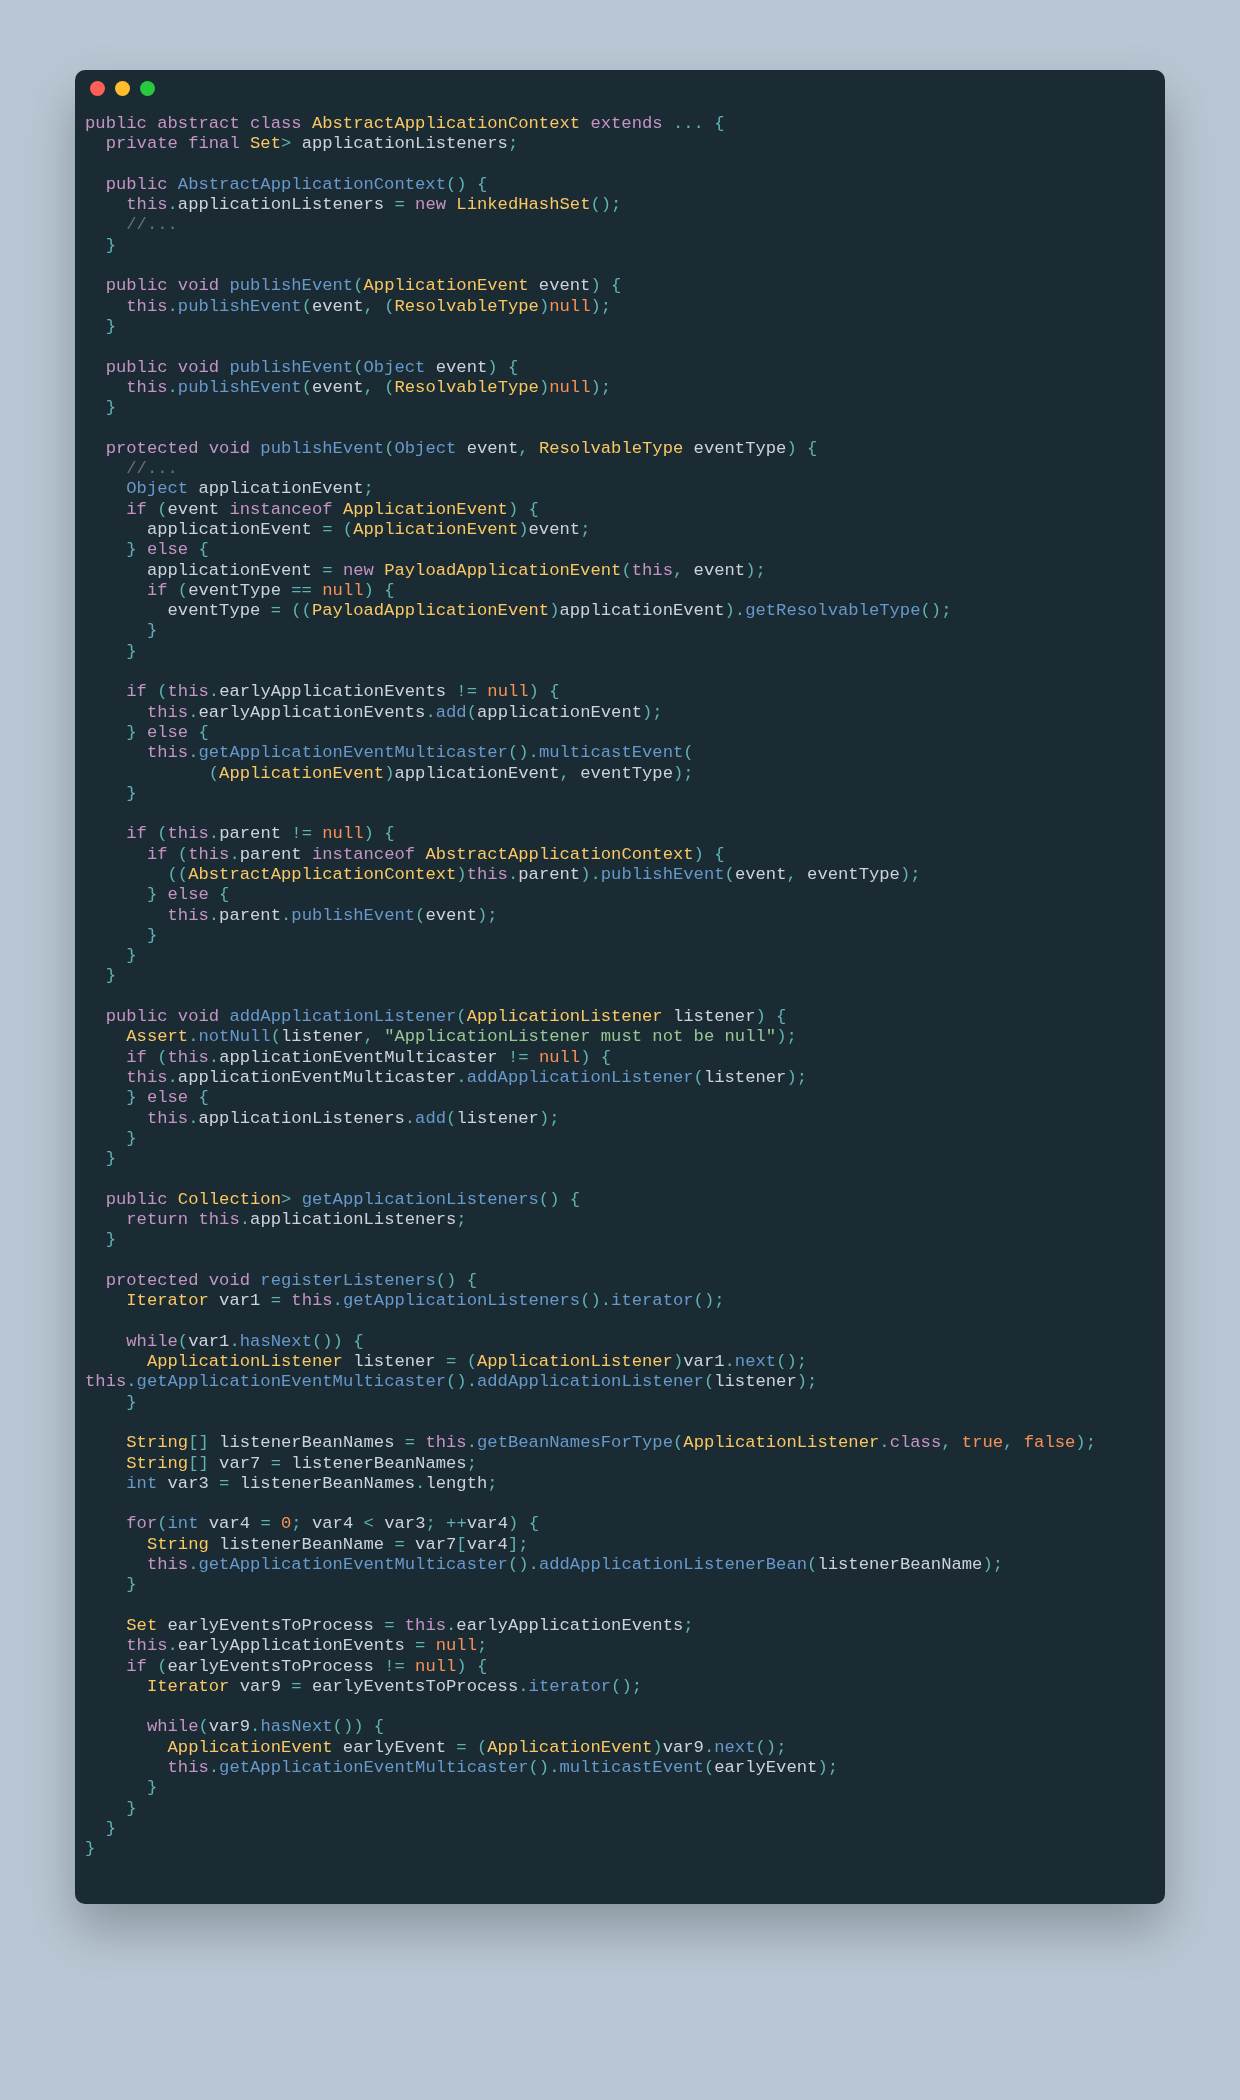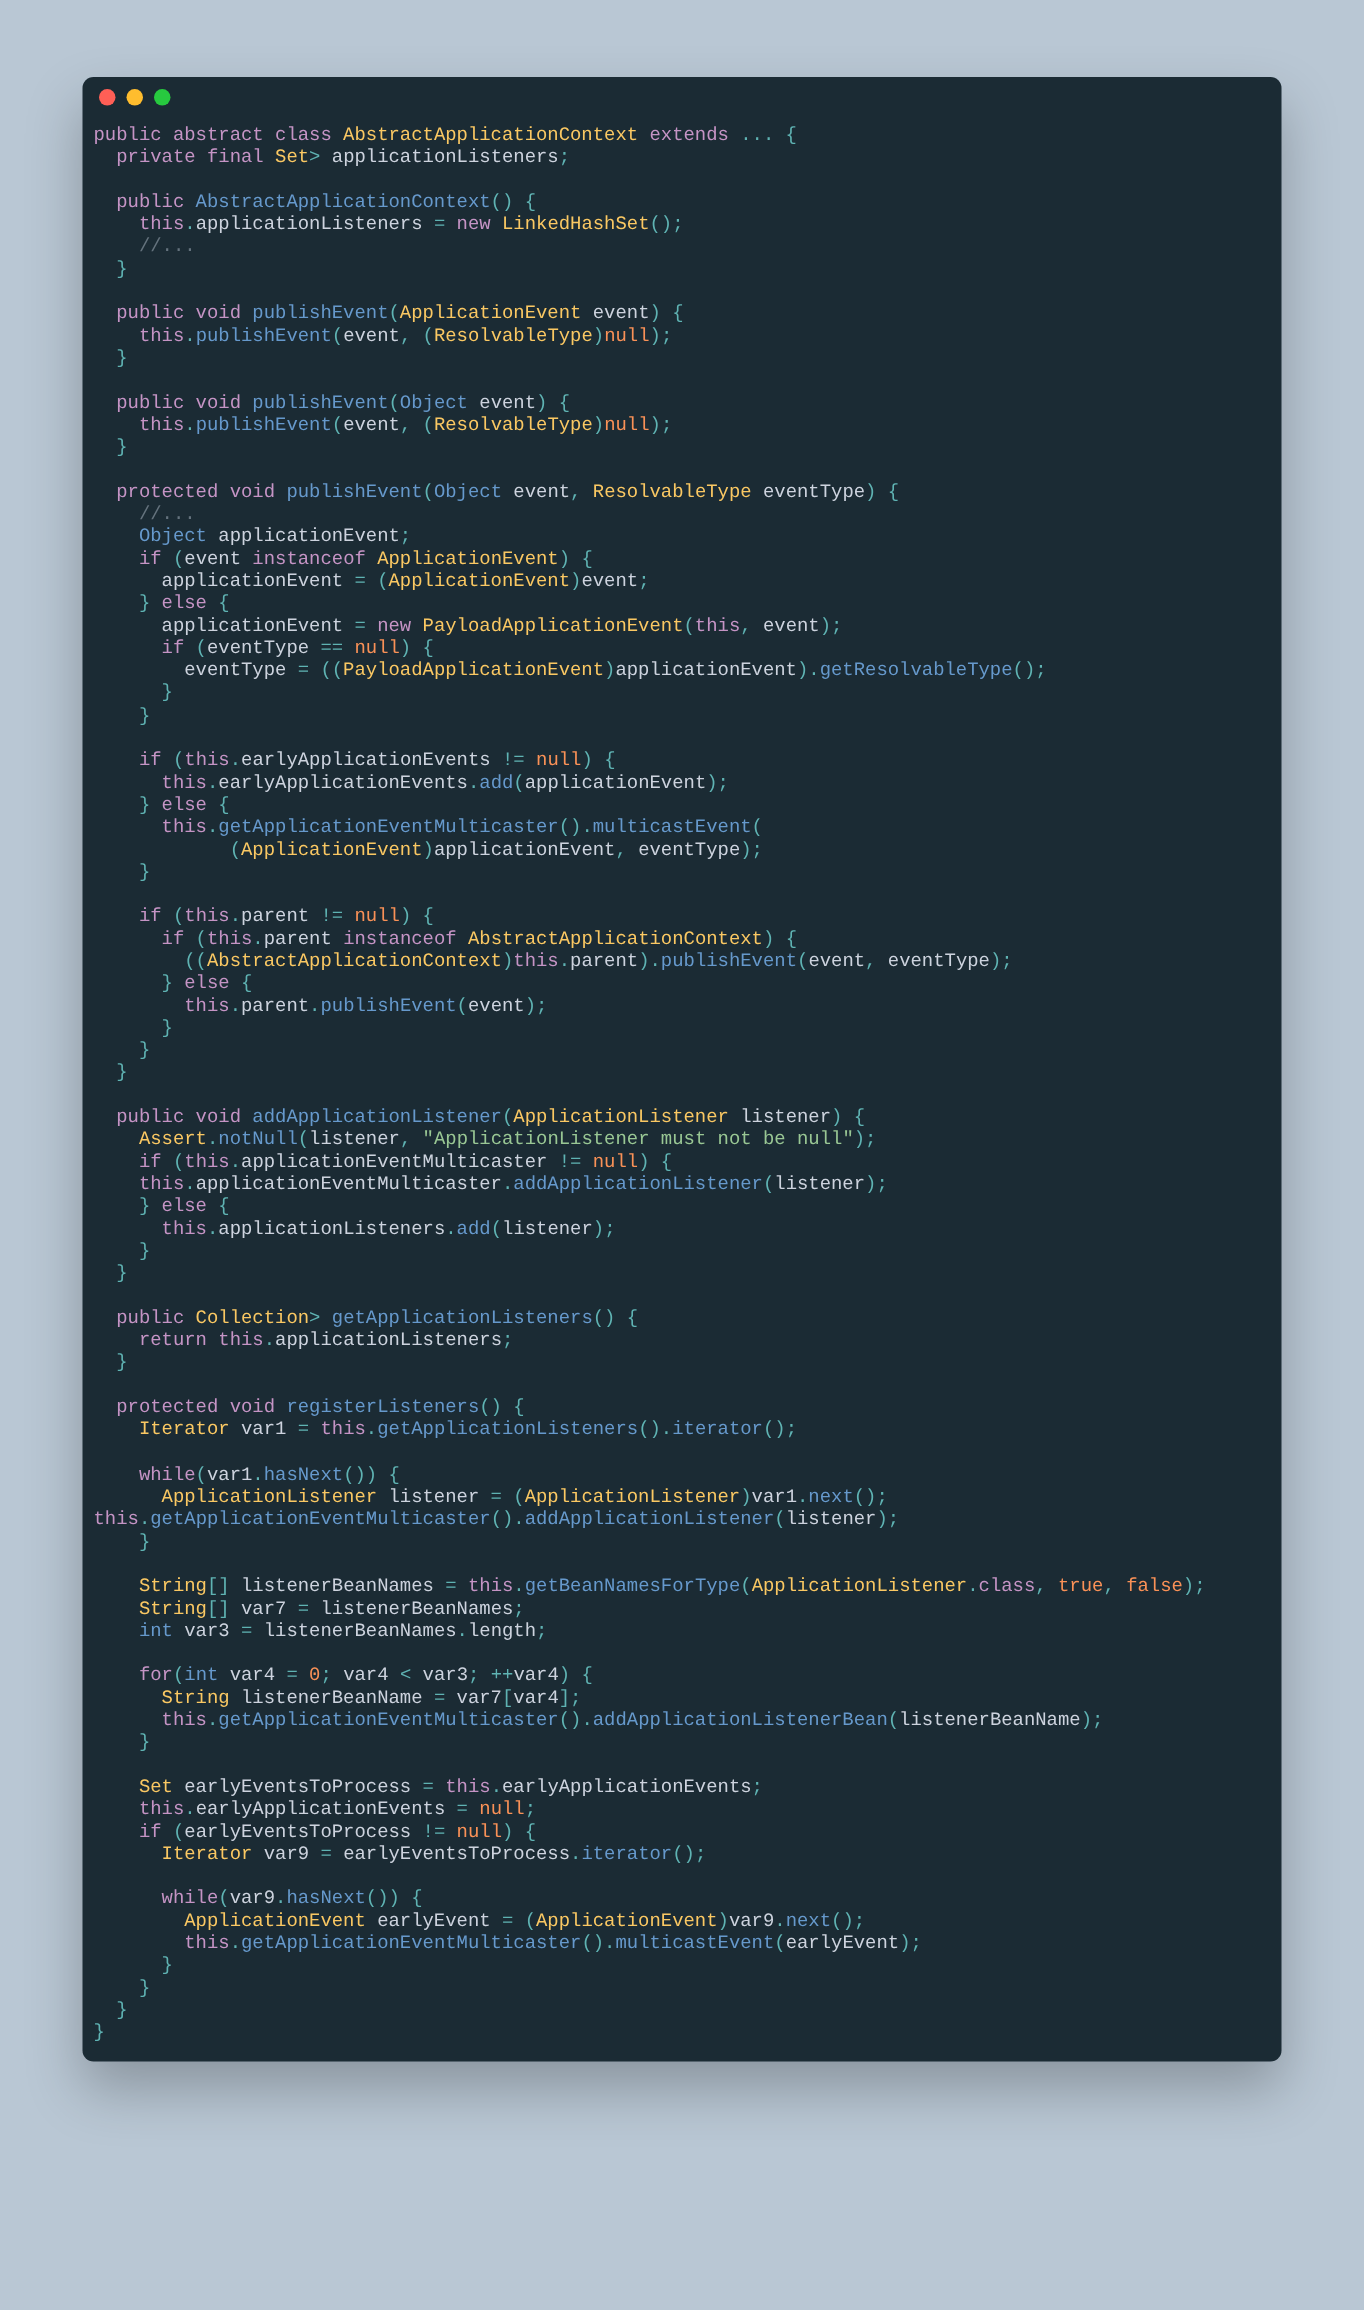--- a/index.html
+++ b/index.html
@@ -10,21 +10,21 @@
   }
   .page {
     width: 1240px;
     padding: 70px 75px 1000px 75px;
     box-sizing: border-box;
   }
   .window {
     background: #1b2b34;
     border-radius: 10px;
     box-shadow: 0 25px 50px rgba(0,0,0,0.25);
-    padding-bottom: 4px;
+    padding-bottom: 34px;
   }
   .titlebar {
     height: 36px;
     display: flex;
     align-items: center;
     padding-left: 15px;
     gap: 10px;
   }
   .dot {
     width: 15px;

